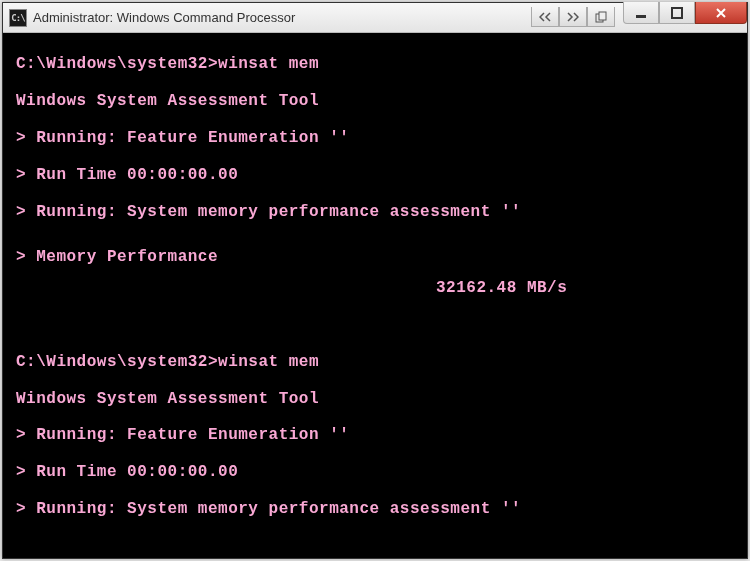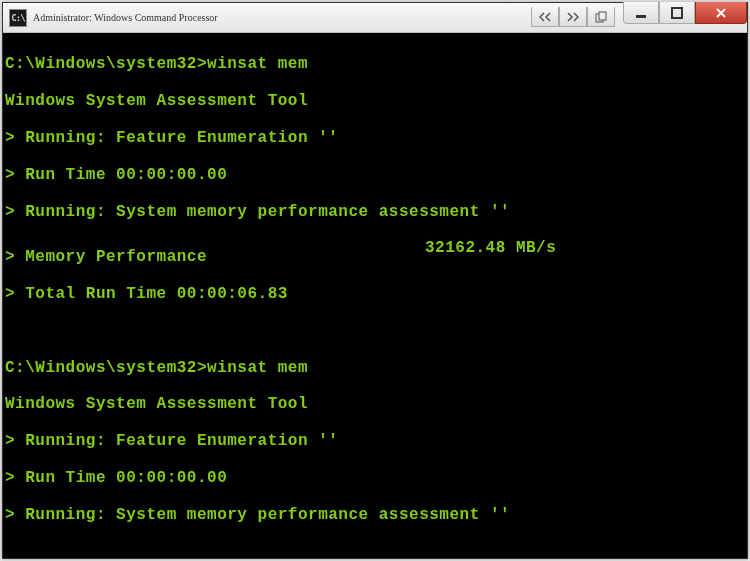--- a/index.html
+++ b/index.html
@@ -40,23 +40,22 @@
     }
     .titlebar-icon-inner {
       color: #ccc;
       font-size: 9px;
       font-family: monospace;
       font-weight: bold;
       letter-spacing: -1px;
     }
     .titlebar-text {
       flex: 1;
-      font-size: 10px;
+      font-size: 13px;
       color: #333;
-      font-family: Liberation Serif, serif;
     }
     .titlebar-controls {
       display: flex;
       align-items: stretch;
       height: 100%;
     }
     .titlebar-btn {
       width: 36px;
       height: 22px;
       border: 1px solid #aaa;
@@ -85,33 +84,33 @@
       gap: 0;
       margin-right: 8px;
     }
     .extra-controls .titlebar-btn {
       border-radius: 0;
       height: 20px;
     }
     .terminal {
       flex: 1;
       background: #000;
-      color: #84cc16;
+      color: #f9a8d4;
       font-family: "Consolas", "Courier New", monospace;
       font-size: 16px;
       font-weight: bold;
       line-height: 1.15;
-      padding: 4px 2px;
+      padding: 4px 13px;
       overflow: hidden;
       white-space: pre;
       letter-spacing: 0.5px;
     }
     .terminal .row { display: flex; }
     .terminal .label { display:inline-block;margin-top:9px; }
-    .terminal .value { display:inline-block; }
+    .terminal .value { display:inline-block;margin-top:40px; }
   </style>
 </head>
 <body>
 
 <div class="window">
   <div class="titlebar">
     <div class="titlebar-icon">
       <span class="titlebar-icon-inner">C:\</span>
     </div>
     <div class="titlebar-text">Administrator: Windows Command Processor</div>
@@ -154,21 +153,20 @@
     </div>
   </div>
 
   <div class="terminal">
 <div><span>C:\Windows\system32&gt;</span><span>winsat mem</span></div>
 <div>Windows System Assessment Tool</div>
 <div>&gt; Running: Feature Enumeration ''</div>
 <div>&gt; Run Time 00:00:00.00</div>
 <div>&gt; Running: System memory performance assessment ''</div>
 <div class="row"><span class="label" style="width:420px">&gt; Memory Performance</span><span class="value">32162.48 MB/s</span></div>
-<div>&gt; Total Run Time 00:00:06.83</div>
 <div>&nbsp;</div>
 <div><span>C:\Windows\system32&gt;</span><span>winsat mem</span></div>
 <div>Windows System Assessment Tool</div>
 <div>&gt; Running: Feature Enumeration ''</div>
 <div>&gt; Run Time 00:00:00.00</div>
 <div>&gt; Running: System memory performance assessment ''</div>
 
 
 
 

